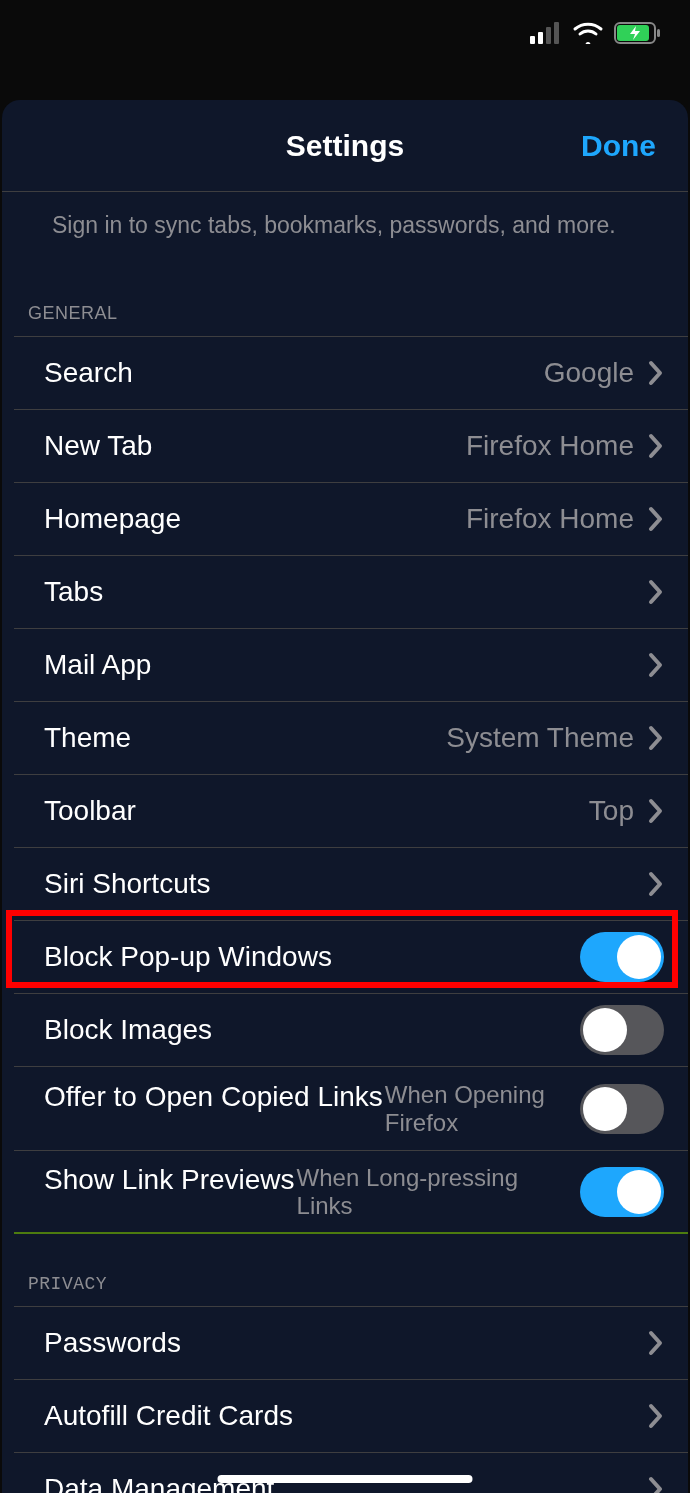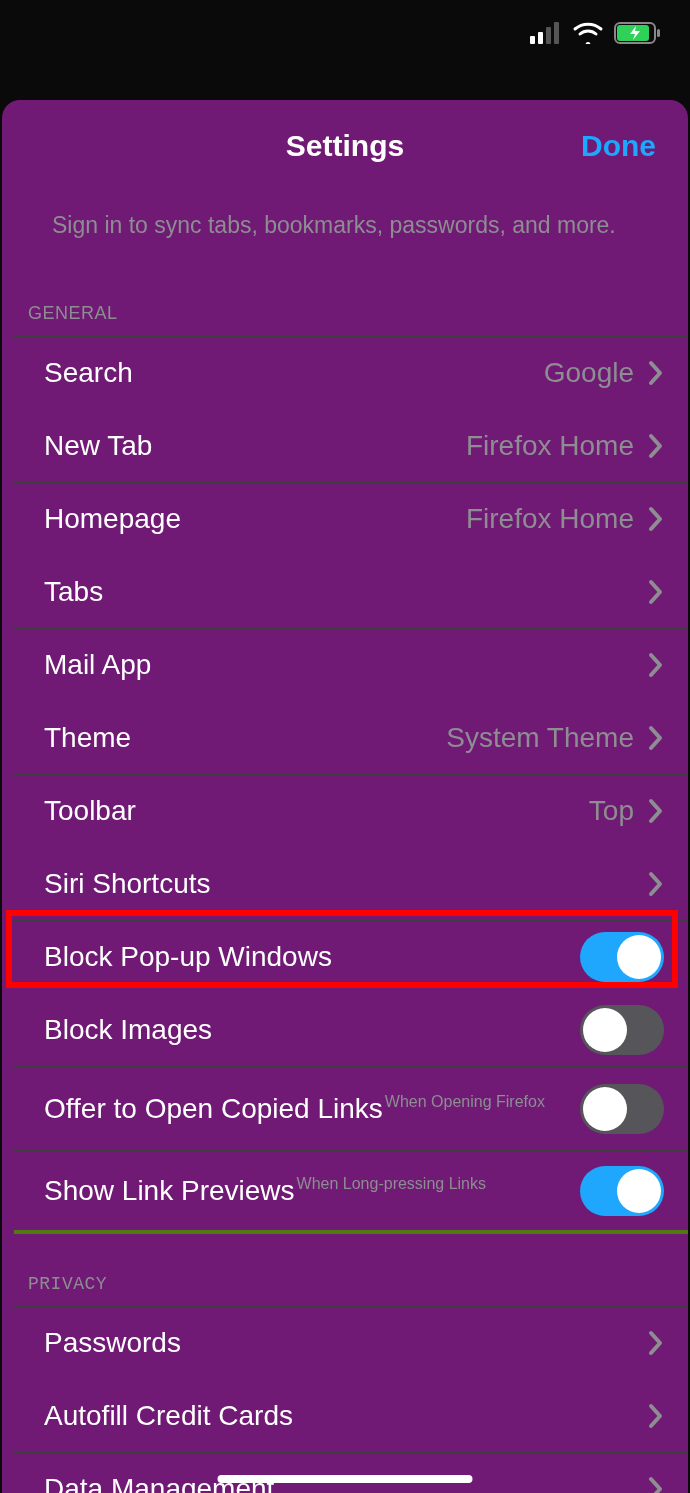--- a/index.html
+++ b/index.html
@@ -1,29 +1,29 @@
 <!DOCTYPE html>
 <html><head>
 <meta charset="utf-8">
 <style>
   * { box-sizing: border-box; margin: 0; padding: 0; }
   html, body { width: 690px; height: 1493px; background: #0a0a0a; font-family: -apple-system, "Helvetica Neue", Arial, sans-serif; overflow: hidden; }
   .device { width: 690px; height: 1493px; background: #0a0a0a; position: relative; }
   .status-bar { height: 70px; display: flex; justify-content: flex-end; align-items: center; padding: 0 28px 0 0; gap: 10px; }
-  .sheet { background: #701a75; border-radius: 18px 18px 0 0; margin: 30px 2px 0 2px; height: calc(1493px - 100px); overflow: hidden; }
+  .sheet { background: #0f172a; border-radius: 18px 18px 0 0; margin: 30px 2px 0 2px; height: calc(1493px - 100px); overflow: hidden; }
   .nav-bar { height: 92px; position: relative; display: flex; align-items: center; justify-content: center; border-bottom: 1px solid #3e3e40; }
   .nav-title { color: #fff; font-size: 30px; font-weight: 700; }
   .nav-done { position: absolute; right: 32px; color: #1ea7fd; font-size: 30px; font-weight: 600; }
   .info-text { color: #8d8d92; font-size: 23px; padding: 18px 26px 0 26px; line-height: 1.35; margin-left: 24px; }
   .section-header { color: #8d8d92; font-size: 18px; letter-spacing: 0.5px; padding: 62px 26px 12px 26px; }
   .row { min-height: 73px; display: flex; align-items: center; padding: 0 24px 0 30px; border-top: 1px solid #3e3e40; margin-left: 12px; }
   .row:last-child { border-bottom: 1px solid #3e3e40; }
   .row-label { color: #fff; font-size: 28px; flex: 0 0 auto; }
   .row-labels { display: flex; flex-direction: row; gap: 2px; padding: 12px 0; }
-  .row-sub { color: #8d8d92; font-size: 16px; }
+  .row-sub { color: #8d8d92; font-size: 24px; }
   .row-spacer { flex: 1; }
   .row-value { color: #8d8d92; font-size: 28px; margin-right: 14px; }
   .chevron { flex: 0 0 auto; }
   .chevron svg { display: block; }
   .toggle { width: 84px; height: 50px; border-radius: 25px; position: relative; flex: 0 0 auto; }
   .toggle.on { background: #1ea7fd; }
   .toggle.off { background: #56565a; }
   .toggle .knob { position: absolute; width: 44px; height: 44px; background: #fff; border-radius: 50%; top: 3px; }
   .toggle.on .knob { right: 3px; }
   .toggle.off .knob { left: 3px; }
@@ -177,21 +177,21 @@
       <div class="row-labels">
         <div class="row-label">Offer to Open Copied Links</div>
         <div class="row-sub">When Opening Firefox</div>
       </div>
       <div class="row-spacer"></div>
       <div class="toggle off">
           <div class="knob"></div>
         </div>
     </div>
 
-    <div class="row" style="min-height:84px; border-bottom:4px solid #4d7c0f;">
+    <div class="row" style="min-height:84px; border-bottom:2px solid #4d7c0f;">
       <div class="row-labels">
         <div class="row-label">Show Link Previews</div>
         <div class="row-sub">When Long-pressing Links</div>
       </div>
       <div class="row-spacer"></div>
       <div class="toggle on">
           <div class="knob"></div>
         </div>
     </div>
 

